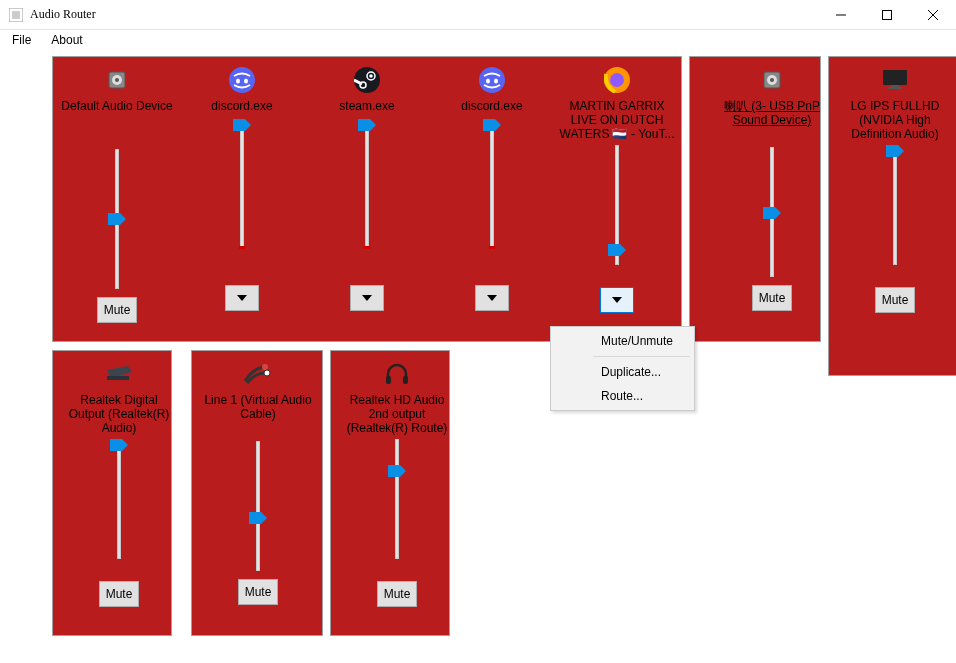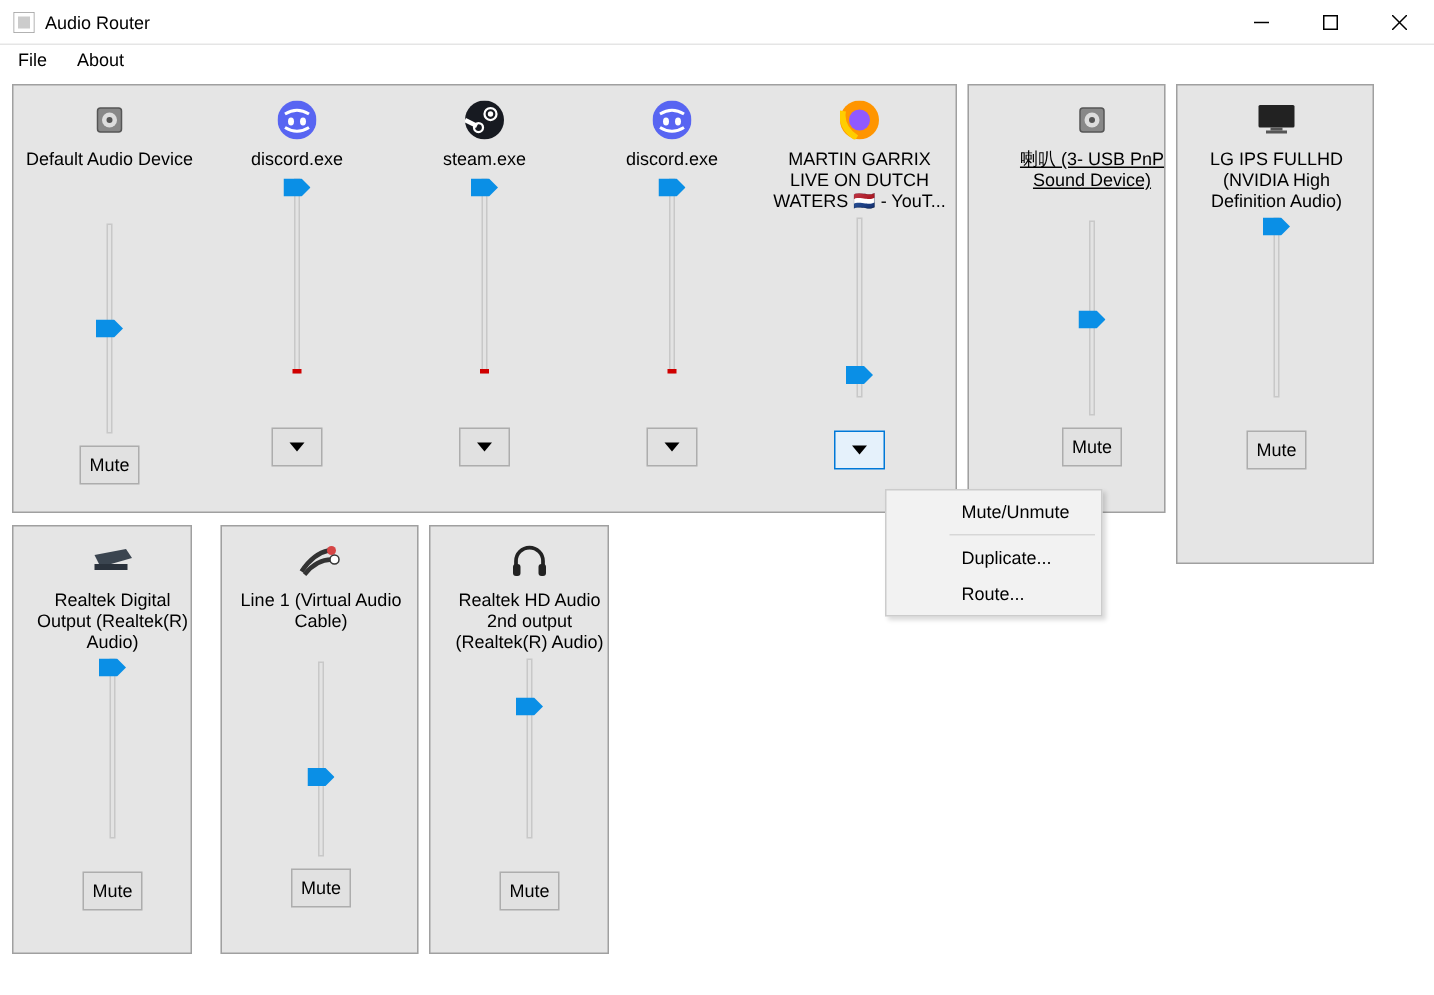--- a/index.html
+++ b/index.html
@@ -11,20 +11,21 @@
   width: 956px;
   height: 663px;
   overflow: hidden;
   position: relative;
 }
 .titlebar {
   height: 30px;
   display: flex;
   align-items: center;
   border-bottom: 1px solid #e5e5e5;
+  font-family: Liberation Serif, serif;
 }
 .titlebar .app-icon {
   width: 16px; height: 16px; margin: 0 6px 0 8px;
   display: inline-flex; align-items: center; justify-content: center;
 }
 .titlebar .title { flex: 1; font-size: 12px; }
 .win-btns { display: flex; height: 100%; }
 .win-btn {
   width: 46px; height: 100%; display: flex; align-items: center; justify-content: center;
   font-size: 10px; color: #000;
@@ -33,21 +34,22 @@
   height: 20px; display: flex; align-items: center; padding: 0 6px; gap: 8px;
 }
 .menubar .menu-item { padding: 20px 6px; }
 .workspace {
   position: absolute;
   left: 8px; top: 56px; right: 8px; bottom: 8px;
 }
 .panel {
   position: absolute;
   border: 1px solid #a0a0a0;
-  background: #e5e5e5;
+  background: #b91c1c;
+  margin-left: 44px;
 }
 .col {
   position: absolute;
   top: 6px;
   width: 124px;
   text-align: center;
 }
 .icon-box {
   height: 34px; display: flex; align-items: center; justify-content: center;
 }
@@ -369,32 +371,32 @@
       <div class="icon-box">
         <svg width="26" height="24">
             <path d="M4,16 V12 a9,9 0 0 1 18,0 V16" stroke="#222" stroke-width="2.5" fill="none"></path>
             <rect x="2" y="14" width="5" height="8" rx="2" fill="#222"></rect>
             <rect x="19" y="14" width="5" height="8" rx="2" fill="#222"></rect>
           </svg>
       </div>
       <div class="label multi">
         <div>Realtek HD Audio</div>
           <div>2nd output</div>
-          <div>(Realtek(R) Audio)</div>
+          <div>(Realtek(R) Route)</div>
       </div>
       <div class="slider-wrap" style="height:120px; margin-top:4px;">
         <div class="track"></div>
         <div class="thumb" style="top: 31.92px;"><svg width="18" height="12">
               <path d="M0,0 H12 L18,6 L12,12 H0 Z" fill="#0a8fe6"></path>
             </svg></div>
       </div>
       <div class="btn" style="margin-top:14px;">Mute</div>
     </div>
   </div>
 
-  <div class="context-menu" style="left:582px; top:270px;padding-left:40px;">
+  <div class="context-menu" style="left:542px; top:270px;padding-left:40px;">
     <div class="mitem">Mute/Unmute</div>
     <div class="sep"></div>
     <div class="mitem">Duplicate...</div>
     <div class="mitem">Route...</div>
   </div>
 
 </div>
 
 </body></html>

